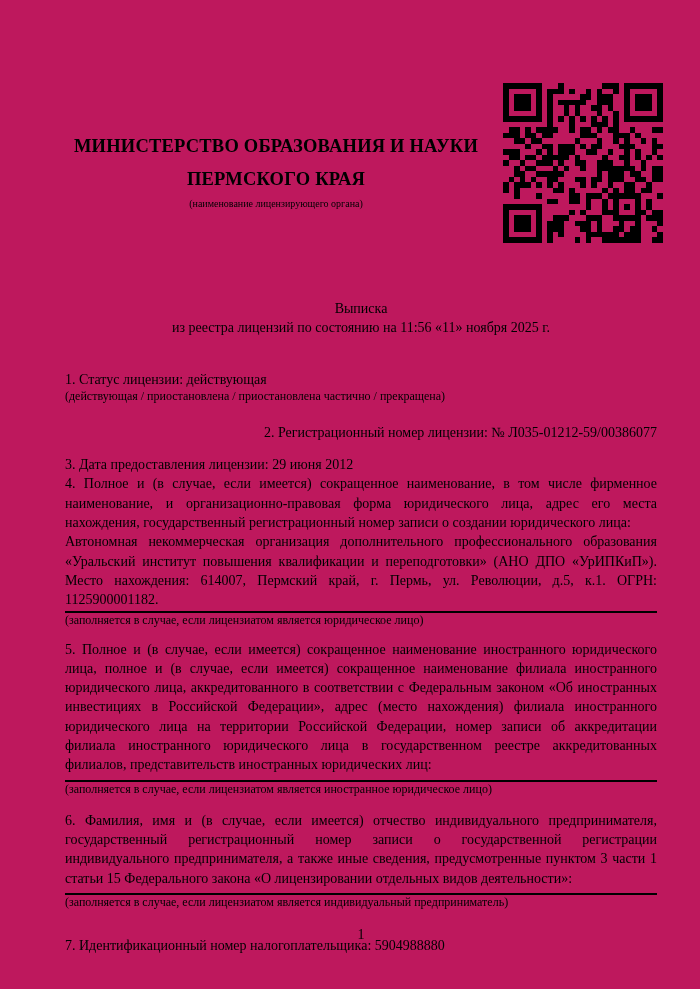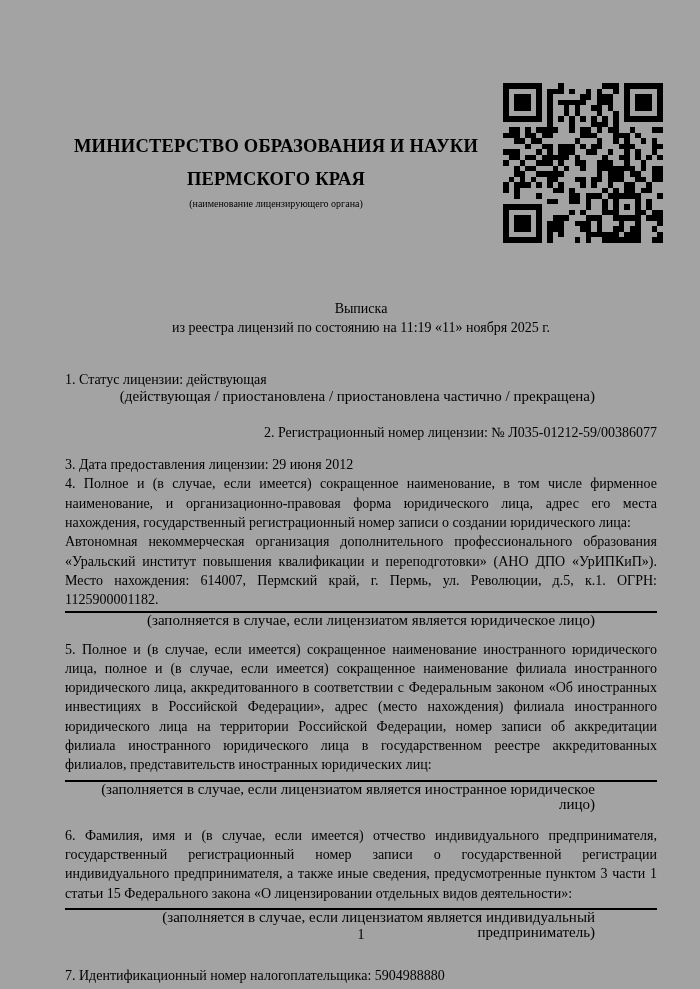--- a/index.html
+++ b/index.html
@@ -1,27 +1,27 @@
 <!DOCTYPE html>
 <html><head>
 <meta charset="utf-8">
 <style>
   html, body { margin:0; padding:0; background:#ffffff; }
   .page {
-    position:relative; width:700px; height:989px; background:#a3a3a3;
+    position:relative; width:700px; height:989px; background:#be185d;
     color:#000000; font-family:"Liberation Serif", serif; overflow:hidden;
   }
   .header { position:absolute; top:130px; left:60px; width:432px; text-align:center; }
   .h-line { font-weight:bold; font-size:18.5px; line-height:33px; letter-spacing:0.2px; }
   .h-cap  { font-size:10px; line-height:14px; margin-top:1px; }
   .qr { position:absolute; top:83px; left:503px; width:160px; height:160px; }
   .content { position:absolute; top:299px; left:65px; width:592px; font-size:14px; line-height:19.3px; }
   .t-center { text-align:center; }
   .just { text-align:justify; }
-  .cap { width:530px; text-align:right; font-size:15px; line-height:15px; }
+  .cap { width:530px; text-align:left; font-size:12px; line-height:15px; }
   .rule { width:592px; border-top:2px solid #000; height:0; margin-top:1px; }
   .blank { height:4px; }
   .item-1 { margin-top:32px; }
   .item-2 { margin-top:19px;text-align:right; }
   .item-3 { margin-top:13px; }
   .item-4 { }
   .item-5 { margin-top:12px; }
   .item-6 { margin-top:14px; }
   .item-7 { margin-top:26px; }
   .footer { position:absolute; top:927px; left:65px; width:592px; text-align:center; font-size:14px; }
@@ -38,21 +38,21 @@
   </div>
 
   <div class="header">
     <div class="h-line">МИНИСТЕРСТВО ОБРАЗОВАНИЯ И НАУКИ</div>
     <div class="h-line">ПЕРМСКОГО КРАЯ</div>
     <div class="h-cap">(наименование лицензирующего органа)</div>
   </div>
 
   <div class="content">
     <div class="t-center">Выписка</div>
-    <div class="t-center">из реестра лицензий по состоянию на 11:19 «11» ноября 2025 г.</div>
+    <div class="t-center">из реестра лицензий по состоянию на 11:56 «11» ноября 2025 г.</div>
 
     <div class="item-1">
       <div>1. Статус лицензии: действующая</div>
       <div class="cap">(действующая / приостановлена / приостановлена частично / прекращена)</div>
     </div>
 
     <div class="item-2">
       <div>2. Регистрационный номер лицензии: № Л035-01212-59/00386077</div>
     </div>
 

